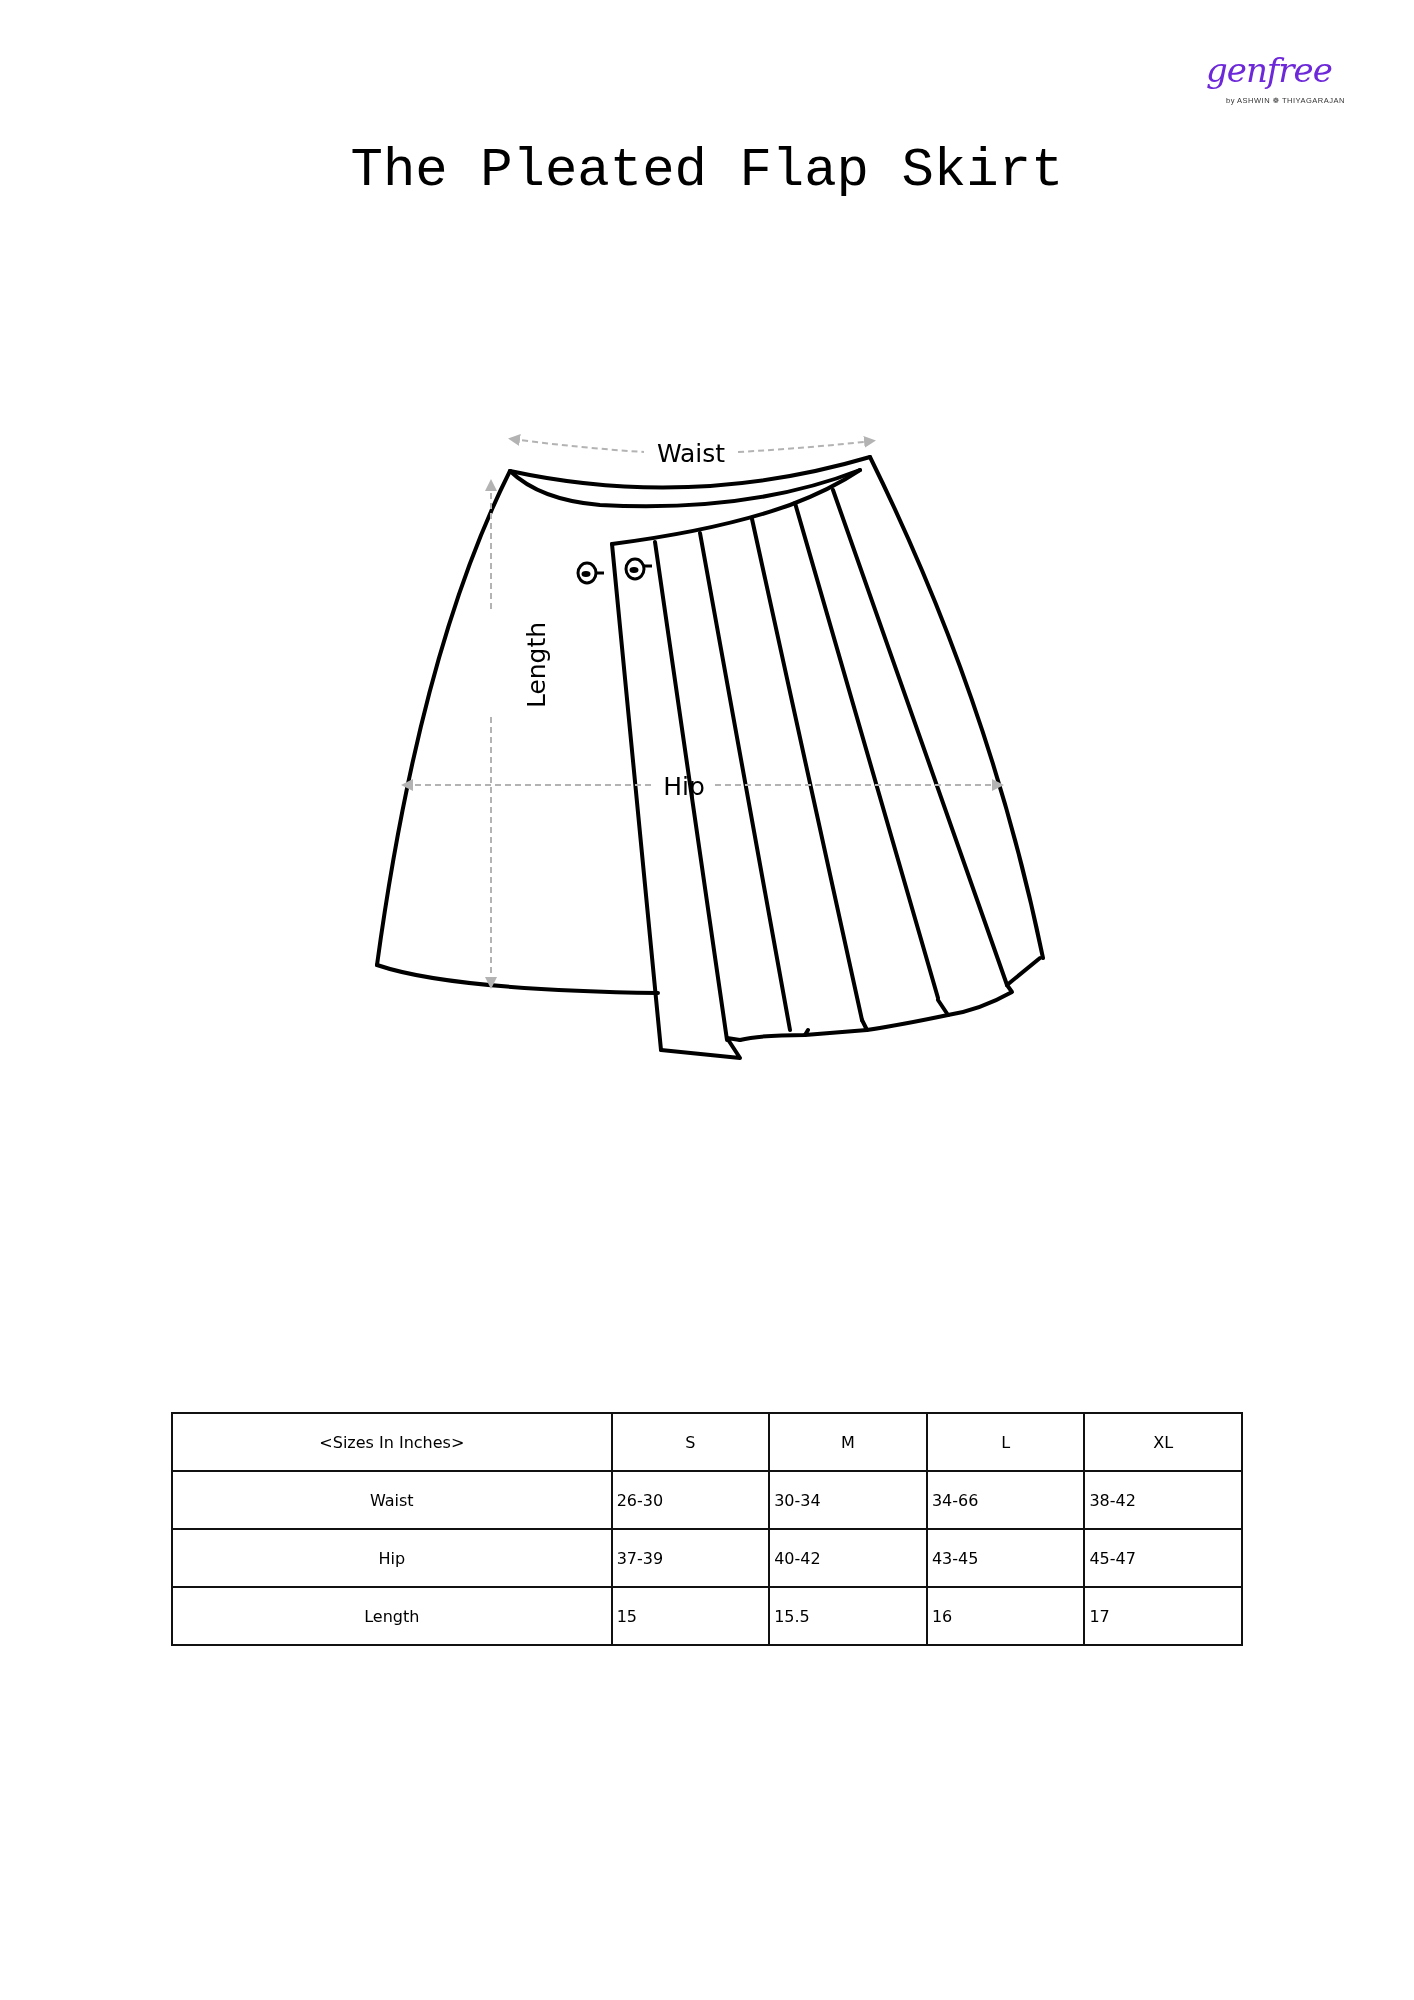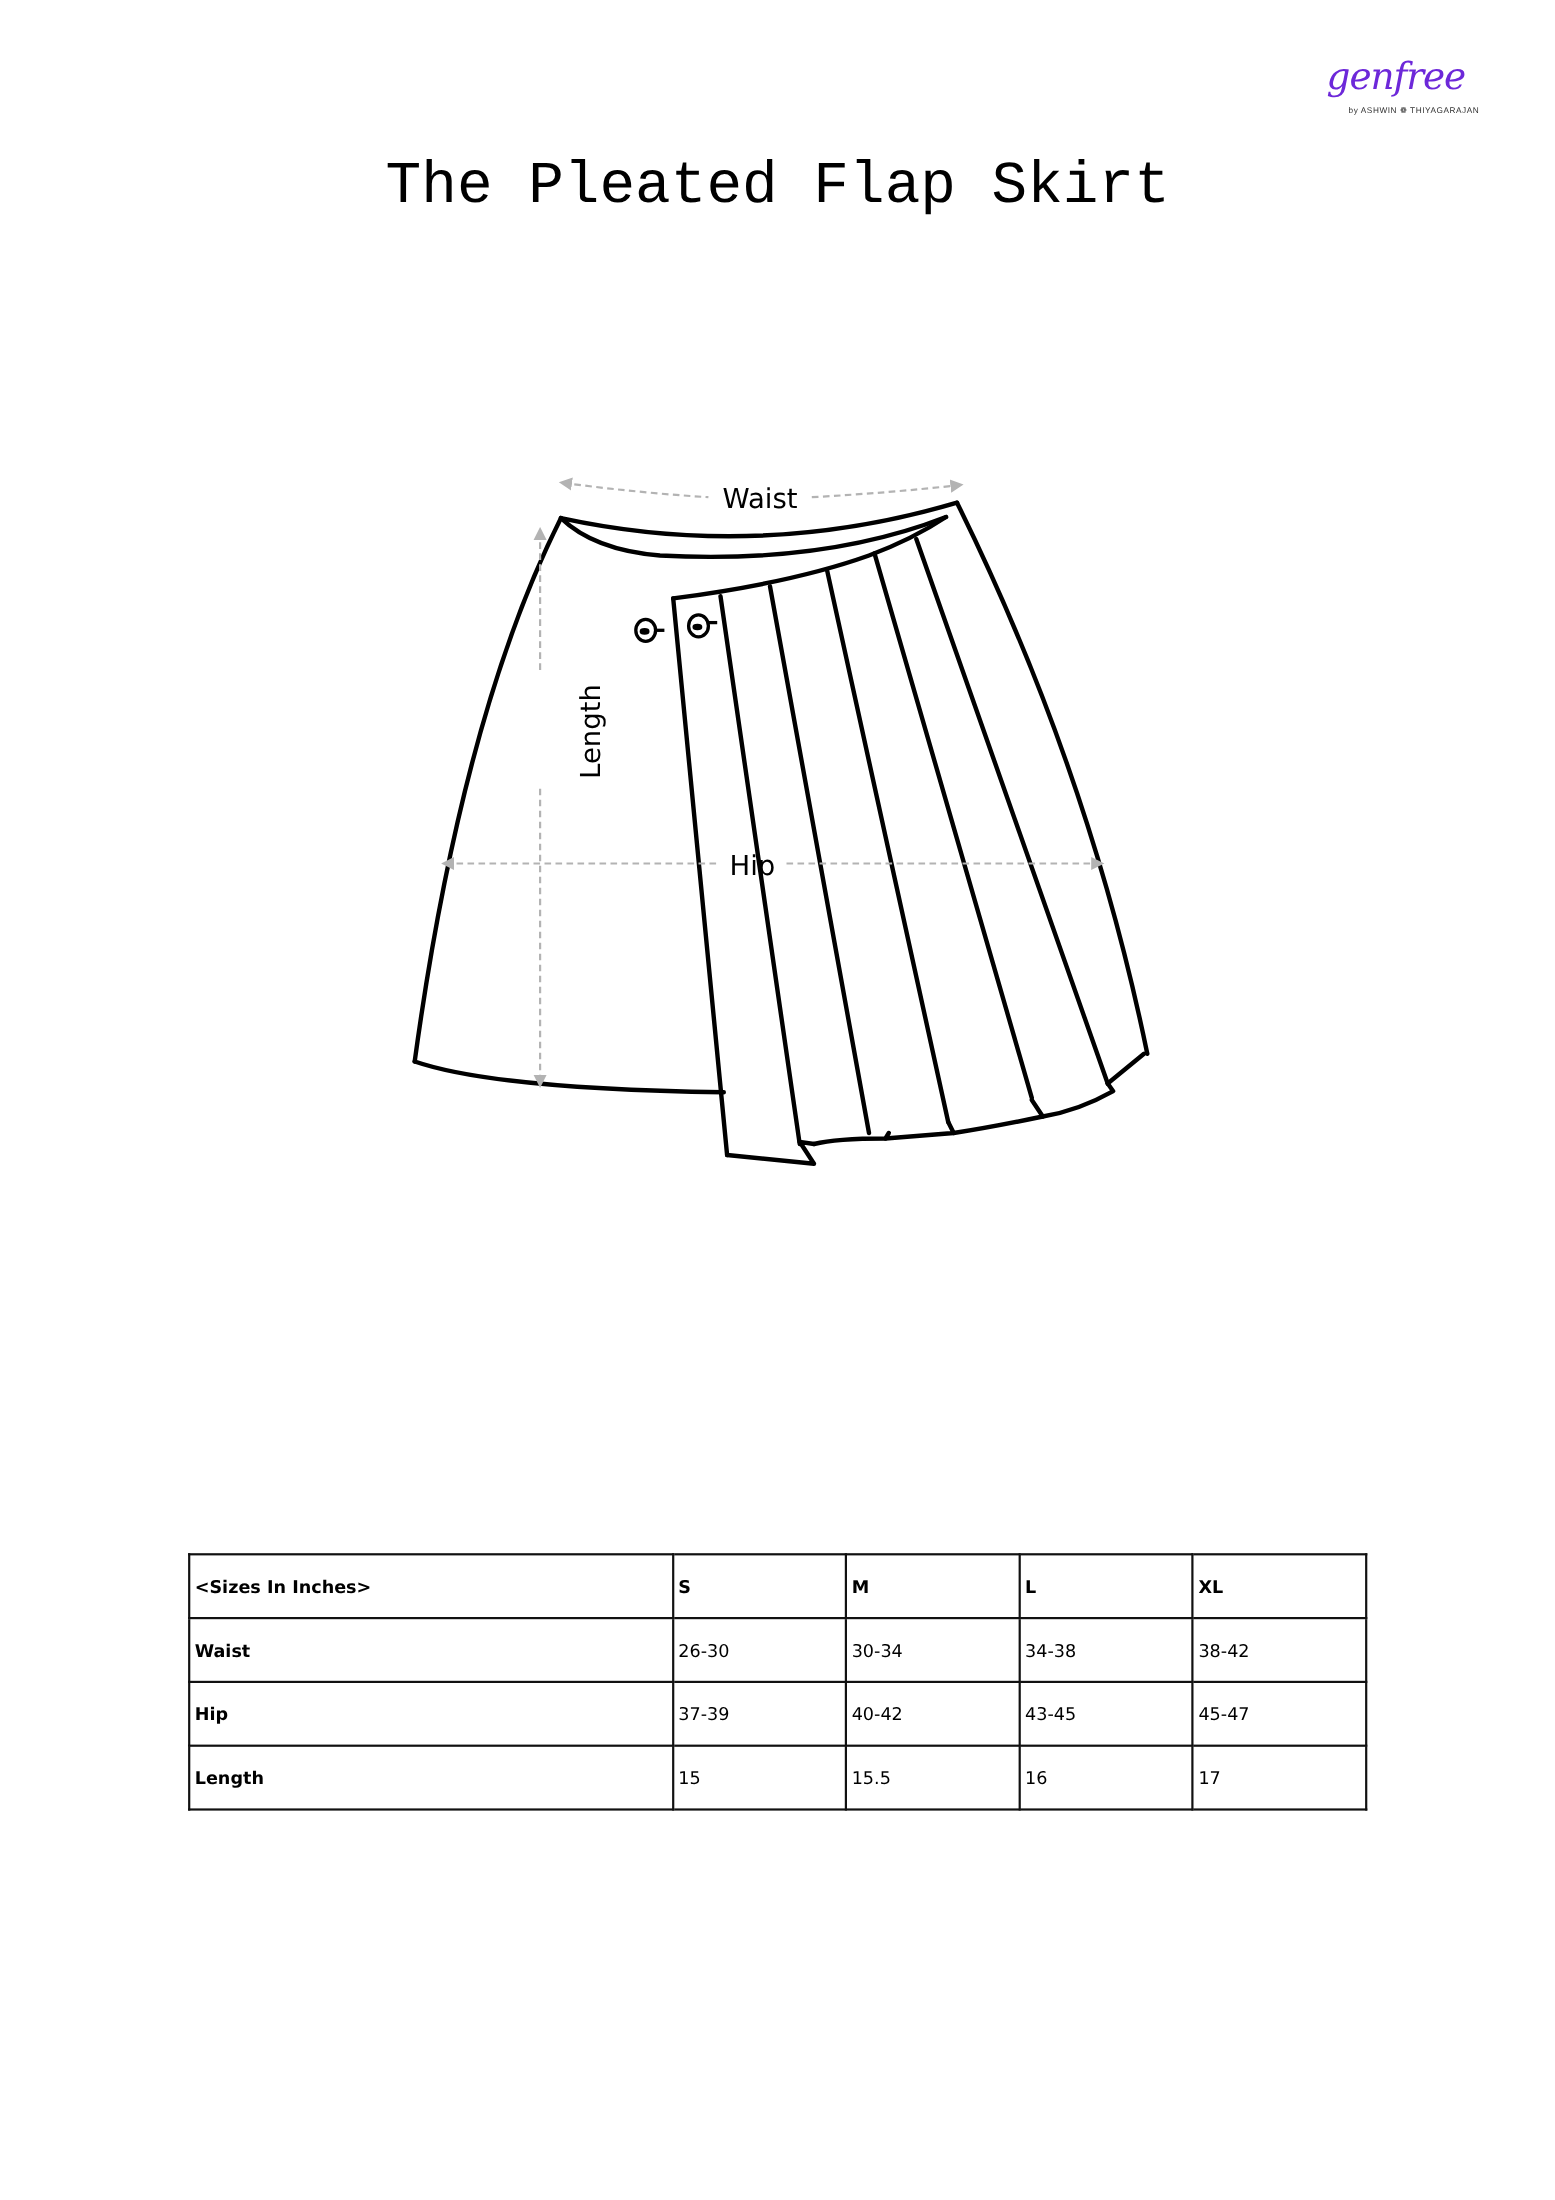--- a/index.html
+++ b/index.html
@@ -5,21 +5,21 @@
   html, body { margin:0; padding:0; background:#ffffff; }
   body { width:1414px; height:2000px; position:relative; overflow:hidden; font-family:"DejaVu Sans", sans-serif; color:#000; }
   .logo { position:absolute; left:1196px; top:50px; width:180px; height:60px; }
   .logo-script { position:absolute; left:10px; top:0; font-family:"DejaVu Serif", serif; font-style:italic; font-size:34px; letter-spacing:-1px; color:#6d28d9; font-weight:300; }
   .logo-sub { position:absolute; left:30px; top:46px; font-family:"Liberation Sans", sans-serif; font-size:7.5px; letter-spacing:0.5px; color:#333; white-space:nowrap; }
   .title { position:absolute; left:0; width:1414px; top:140px; text-align:center; font-family:Liberation Mono, monospace; font-weight:300; font-size:54px; letter-spacing:0px; }
   .diagram { position:absolute; left:0; top:0; width:1414px; height:1100px; }
   .lbl { font-family:"DejaVu Sans", sans-serif; font-size:25px; fill:#000; }
   .size-table { position:absolute; left:171px; top:1412px; border-collapse:collapse; width:1072px; font-family:"DejaVu Sans", sans-serif; font-size:16px; }
   .size-table td { border:2px solid #111; height:56px; padding:0 4px; vertical-align:middle; }
-  .size-table td.hdr, .size-table td.rowhdr { font-weight:bold; }
+  .size-table td.hdr, .size-table td.rowhdr { font-weight:normal;text-align:center; }
   .c0 { width:437px; } .c1 { width:150px; } .c2 { width:150px; } .c3 { width:150px; } .c4 { width:150px; }
 </style>
 </head>
 <body>
 
 <div class="logo">
   <span class="logo-script">genfree</span>
   <span class="logo-sub">by ASHWIN ❁ THIYAGARAJAN</span>
 </div>
 
@@ -98,21 +98,21 @@
     <td class="hdr c0">&lt;Sizes In Inches&gt;</td>
     <td class="hdr c1">S</td>
     <td class="hdr c2">M</td>
     <td class="hdr c3">L</td>
     <td class="hdr c4">XL</td>
   </tr>
   <tr>
     <td class="rowhdr">Waist</td>
     <td>26-30</td>
     <td>30-34</td>
-    <td>34-38</td>
+    <td>34-66</td>
     <td>38-42</td>
   </tr>
   <tr>
     <td class="rowhdr">Hip</td>
     <td>37-39</td>
     <td>40-42</td>
     <td>43-45</td>
     <td>45-47</td>
   </tr>
   <tr>

